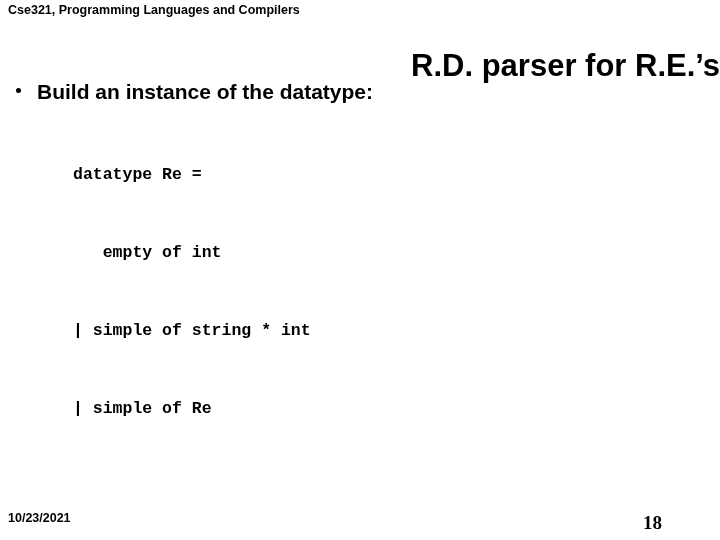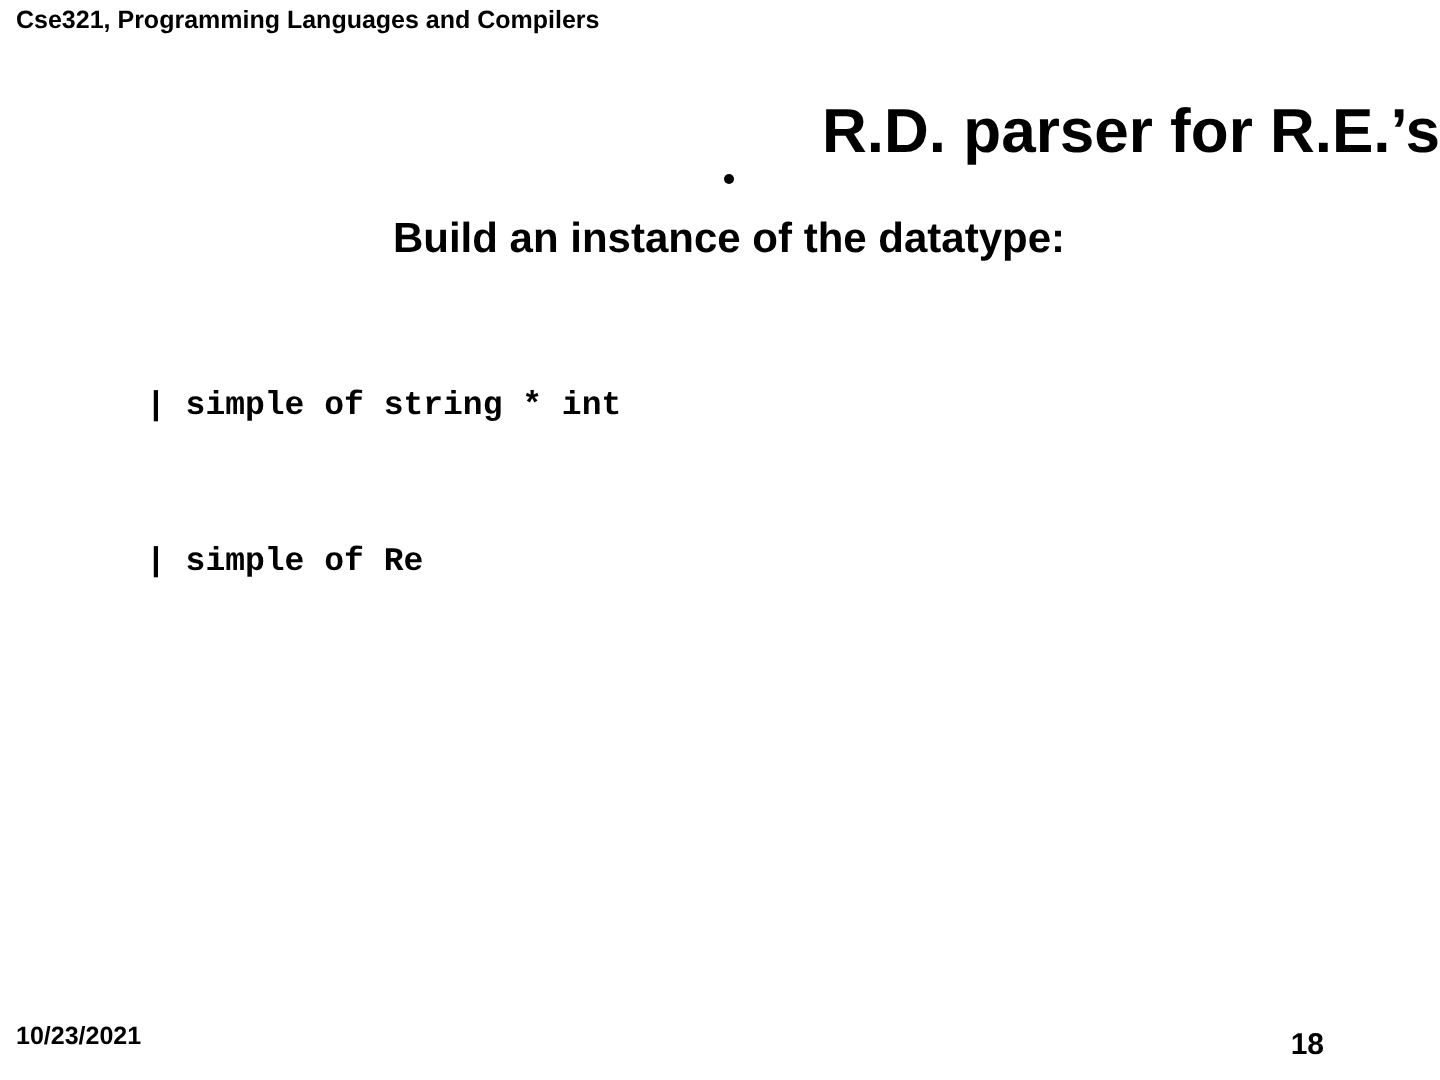--- a/index.html
+++ b/index.html
@@ -53,24 +53,23 @@
   
   .content {
     position: absolute;
     left: 0;
     top: 78px;
     width: 720px;
   }
 
   .bullet-row {
     display: flex;
-    align-items: center;
+    align-items: flex-start;
     margin: 0;
     padding: 0;
-    flex-direction: column;
   }
 
   .bullet-marker {
     width: 28px;
     flex: 0 0 28px;
     text-align: center;
     font-size: 21px;
     line-height: 28px;
     font-weight: bold;
     padding-left: 9px;
@@ -119,22 +118,22 @@
     font-size: 12.5px;
     font-weight: bold;
     line-height: 16px;
     white-space: nowrap;
     margin-top: 32px;
   }
   .footer-slide-number {
     position: absolute;
     right: 58px;
     bottom: 8px;
-    font-family: Liberation Sans, sans-serif;
-    font-size: 15px;
+    font-family: Liberation Serif, serif;
+    font-size: 19px;
     font-weight: bold;
     line-height: 18px;
     white-space: nowrap;
   }
 </style>
 </head>
 <body>
 
 <div class="slide">
 
@@ -143,20 +142,22 @@
   <h1 class="title">R.D. parser for R.E.’s</h1>
 
   <div class="content">
 
     <div class="bullet-row">
       <div class="bullet-marker"><span class="bullet-dot"></span></div>
       <div class="bullet-text">Build an instance of the datatype:</div>
     </div>
 
     <div class="code-block">
+      <div class="code-line">datatype Re =</div>
+      <div class="code-line">   empty of int</div>
       <div class="code-line">| simple of string * int</div>
       <div class="code-line">| simple of Re</div>
       
     </div>
 
   </div>
 
   <div class="footer-date">10/23/2021</div>
   <div class="footer-slide-number">18</div>
 

